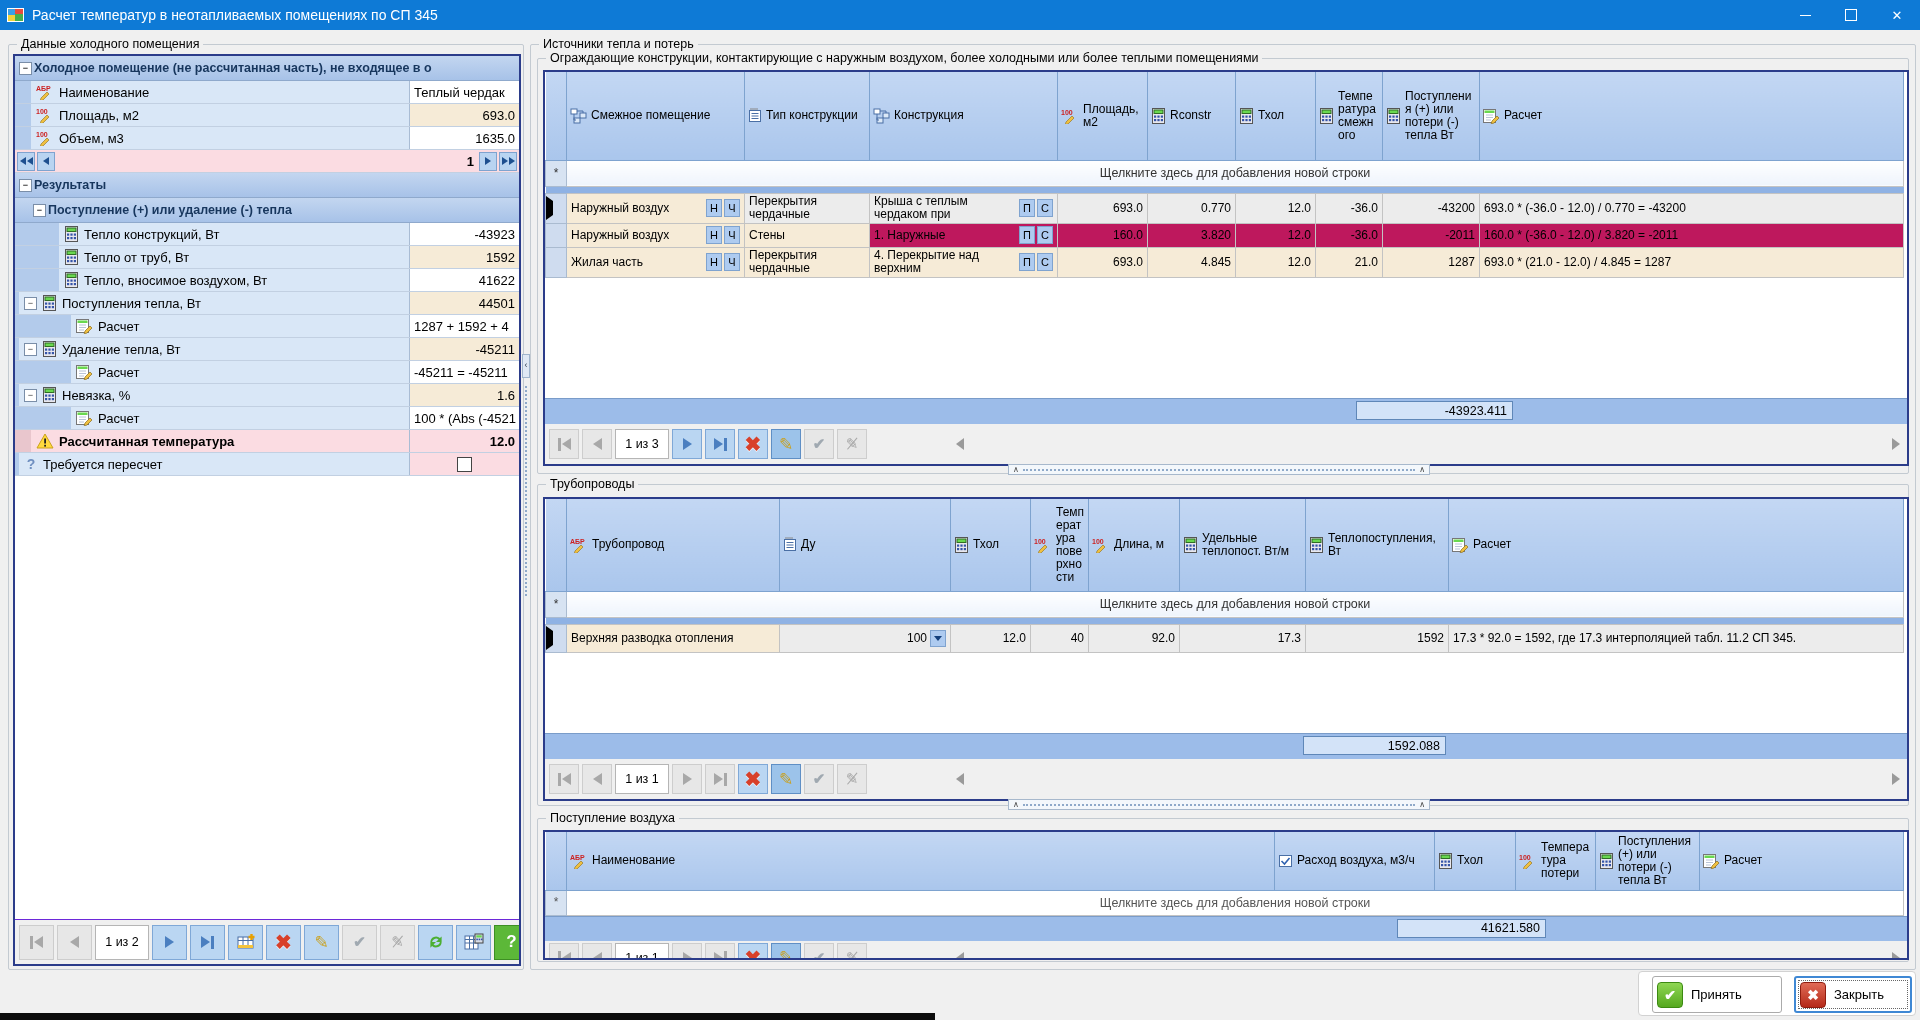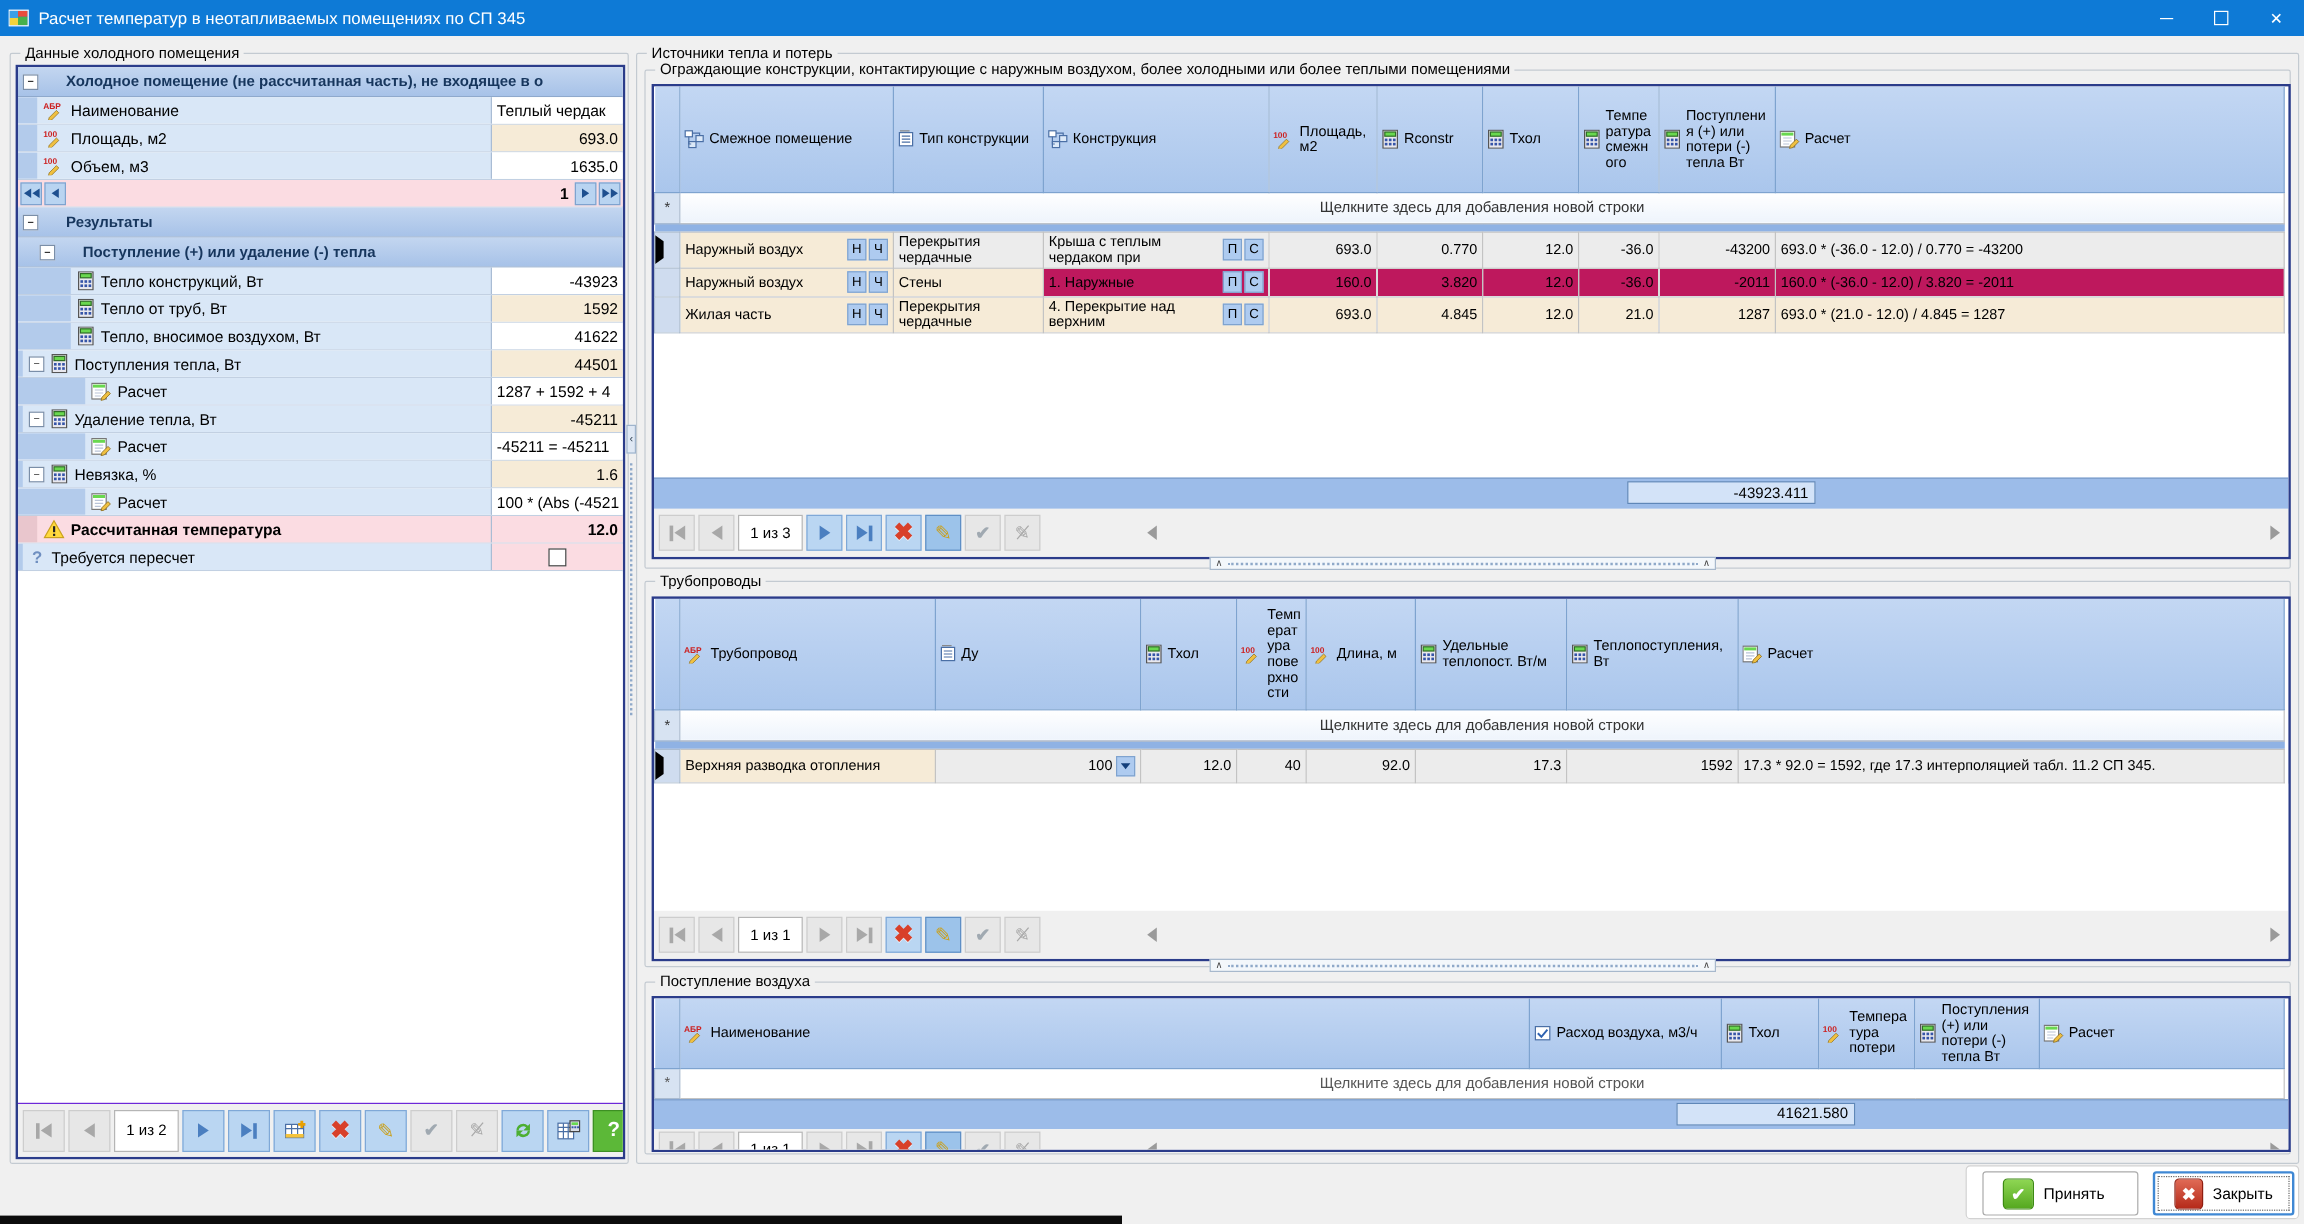--- a/index.html
+++ b/index.html
@@ -13,21 +13,21 @@
 .tbb{width:46px;display:flex;align-items:center;justify-content:center}
 .minline{width:11px;height:1px;background:#fff}
 .maxbox{width:10px;height:10px;border:1px solid #fff}
 .xglyph{font-size:13px}
 
 .grp{position:absolute;border:1px solid #c3cad1;border-radius:2px}
 .gcap{position:absolute;top:-8px;left:8px;background:#f0f0f0;padding:0 4px;font-size:12.5px;line-height:15px;white-space:nowrap}
 
 .pctl{position:absolute;left:13px;top:54px;width:504px;height:908px;border:2px solid #2b3c8a;background:#fff;display:flex;flex-direction:column;overflow:hidden}
 .prow{display:flex;height:23px;flex:none;border-bottom:1px solid #c2d0e2;box-sizing:border-box;align-items:stretch}
-.pcat{height:24px;background:linear-gradient(#c3d6f0,#a7c2e8);font-weight:bold;color:#17365d;display:flex;align-items:center;gap:23px;padding-left:4px;white-space:nowrap;overflow:hidden;border-bottom:1px solid #8fa9cc}
+.pcat{height:24px;background:linear-gradient(#c3d6f0,#a7c2e8);font-weight:bold;color:#17365d;display:flex;align-items:center;gap:2px;padding-left:4px;white-space:nowrap;overflow:hidden;border-bottom:1px solid #8fa9cc}
 .plab{width:394px;flex:none;background:#d9e7f7;display:flex;align-items:center;gap:5px;border-right:1px solid #a9bcd4;overflow:hidden;white-space:nowrap;font-size:13px}
 .ind{background:#b3cbeb;height:100%;flex:none}
 .pval{flex:1;display:flex;align-items:center;padding:0 4px;overflow:hidden;white-space:nowrap;font-size:13px}
 .vr{justify-content:flex-end}.vl{justify-content:flex-start}
 .bg-w{background:#fff}.bg-c{background:#f6ebd7}.bg-p{background:#fbdce2}
 .plab.bg-p{background:#fbdce2}
 .bold{font-weight:bold}
 .expbox{flex:none;width:11px;height:11px;background:#fff;border:1px solid #7a8ea8;display:flex;align-items:center;justify-content:center;font-size:9px;line-height:9px;color:#333}
 .expbox::before{content:"\2212"}
 .pfill{flex:1;background:#fff}
@@ -91,21 +91,21 @@
 
 .hsplit{position:absolute;left:1008px;width:422px;height:11px;background:#f3f7fb;border:1px solid #a7b8cc;box-sizing:border-box;display:flex;align-items:center;padding:0 4px;color:#444;font-size:8px;line-height:8px}
 .hdots{flex:1;border-top:2px dotted #8fa9c9;height:0;margin:0 4px}
 .caret::before{content:"\2227"}
 .vsplit{position:absolute;left:522px;top:56px;width:8px;height:906px}
 .vsbtn{position:absolute;left:0;top:298px;width:8px;height:24px;background:#dfe8f4;border:1px solid #9fb4cc;box-sizing:border-box;color:#345;font-size:9px;line-height:20px;text-align:center}
 .vsbtn::before{content:"\2039"}
 .vdots{position:absolute;left:3px;top:330px;height:210px;border-left:2px dotted #8fa9c9}
 
 .footpanel{position:absolute;left:1638px;top:971px;width:276px;height:43px;background:#fff;border:1px solid #d2d2d2;border-radius:4px}
-.fbtn{position:absolute;top:976px;height:37px;background:#fff;border:1px solid #ababab;border-radius:3px;box-sizing:border-box;display:flex;align-items:center;gap:8px;padding:0 16px;font-size:13px}
+.fbtn{position:absolute;top:976px;height:37px;background:#fff;border:1px solid #ababab;border-radius:3px;box-sizing:border-box;display:flex;align-items:center;gap:8px;padding:0 4px;font-size:13px}
 .fbtn.focus{border:2px solid #3f88d4;outline:1px dotted #666;outline-offset:-5px}
 .fico{width:24px;height:24px;border-radius:4px;display:flex;align-items:center;justify-content:center;color:#fff;font-size:14px;font-weight:bold}
 .fico.green{background:linear-gradient(#8ed653,#55a81f);border:1px solid #3c8a12}
 .fico.red{background:linear-gradient(#e06a55,#b52a1a);border:1px solid #8f1d10}
 .fico.green::before{content:"\2714"}
 .fico.red::before{content:"\2716"}
 .taskbar{position:absolute;left:0;bottom:0;width:935px;height:7px;background:#0c0c0c}
 
 .hic{flex:none;display:inline-flex}
 .qmark{color:#6f8fc0;font-weight:bold;font-size:14px;width:14px;text-align:center}
@@ -941,20 +941,23 @@
         <td class="gc num c-sel">12.0</td>
         <td class="gc num c-sel">40</td>
         <td class="gc num c-sel">92.0</td>
         <td class="gc num c-sel">17.3</td>
         <td class="gc num c-sel">1592</td>
         <td class="gc c-sel">17.3 * 92.0 = 1592, где 17.3 интерполяцией табл. 11.2 СП 345.</td>
       </tr>
     </tbody>
       </table>
     <div class="gfill"></div>
+    <div class="sumband">
+      <div class="sumbox" style="left:758px;width:143px">1592.088</div>
+    </div>
     <div class="navband" style="height:40px">
       <div class="nbtn off">
           <span class="t nbar"></span>
           <span class="t ntl"></span>
         </div>
       <div class="nbtn off">
           <span class="t ntl"></span>
         </div>
       <div class="posbox">1 из 1</div>
       <div class="nbtn off">

